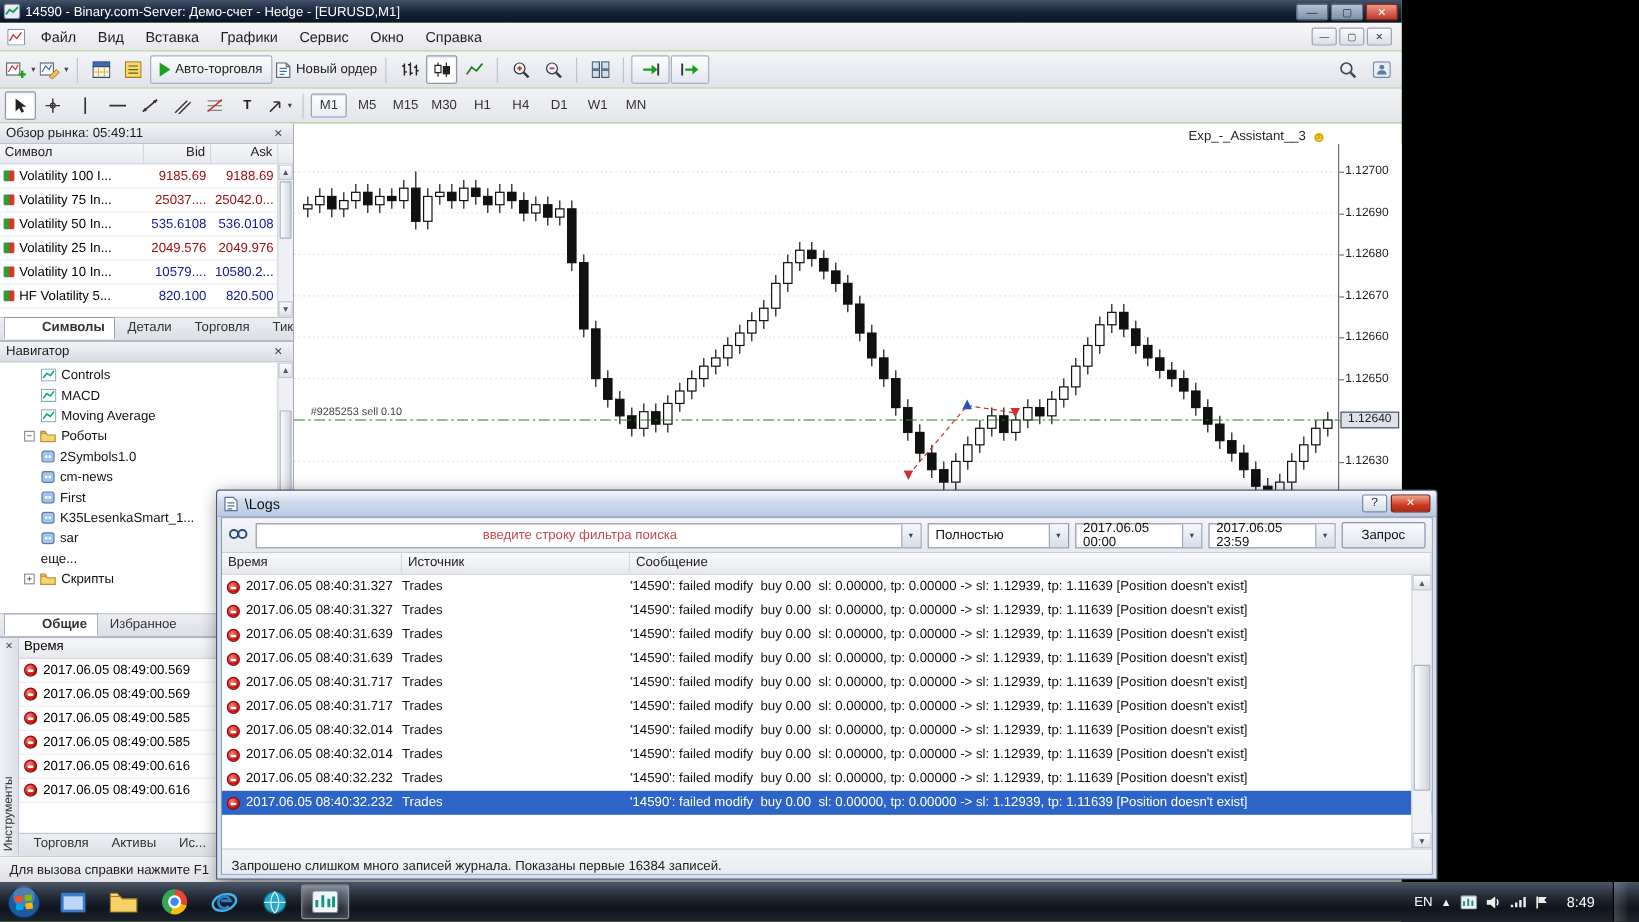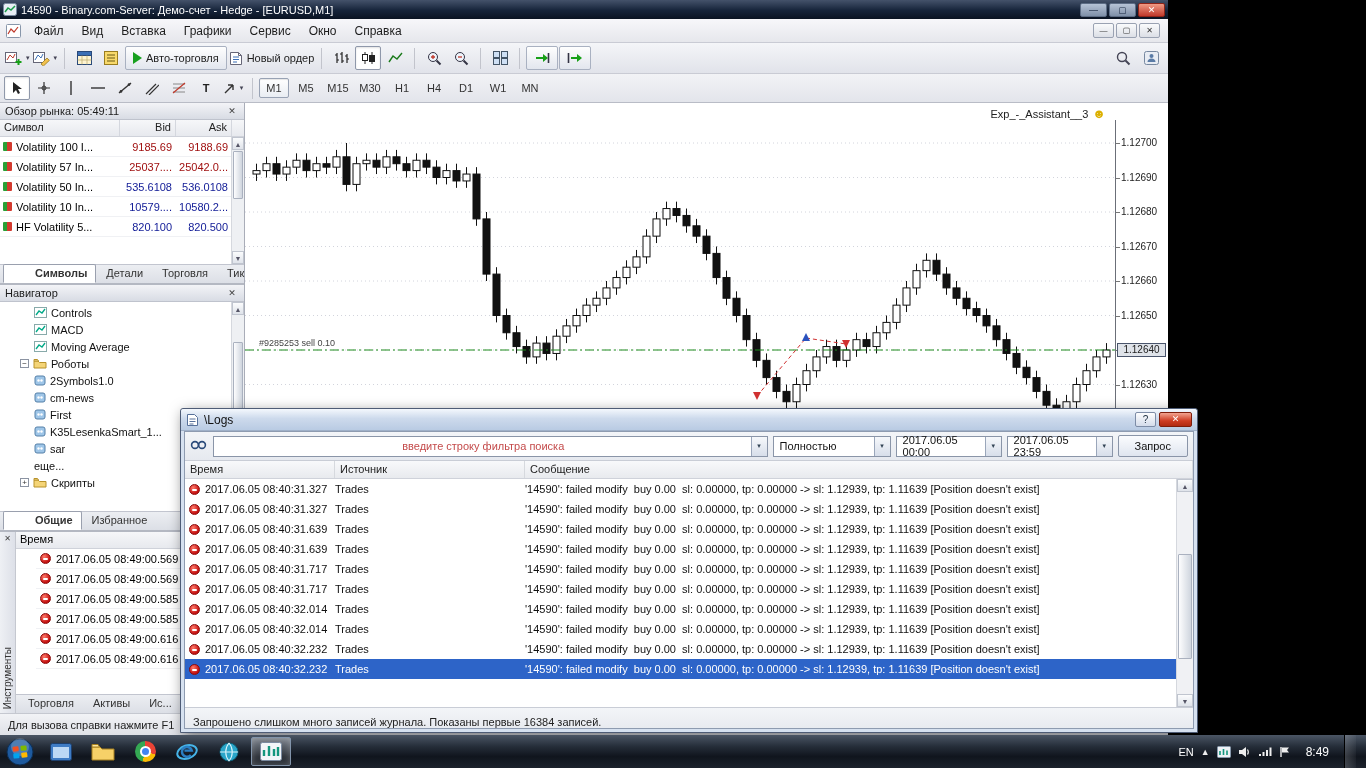--- a/index.html
+++ b/index.html
@@ -80,21 +80,21 @@
   
   #journal{flex:1;display:flex;min-height:0;}
   .vstrip{width:16px;background:linear-gradient(90deg,#eef0f4,#dde0e8);border-right:1px solid #c5c8d0;
     display:flex;flex-direction:column;align-items:center;padding:2px 0 4px;flex:none;}
   .vstrip .x{font-size:8px;color:#444;}
   .vlabel{writing-mode:vertical-rl;transform:rotate(180deg);font-size:10px;color:#333;margin-top:auto;}
   #journal-main{flex:1;display:flex;flex-direction:column;min-width:0;}
   #journal-header{height:17px;font-size:11px;background:linear-gradient(#f6f7f9,#e7e9ee);border-bottom:1px solid #cfd2da;
     display:flex;flex:none;}
   #journal-header span{width:185px;padding:1px 4px;border-right:1px solid #d4d7de;}
-  #journal-rows{flex:1;overflow:hidden;margin-left:20px;}
+  #journal-rows{flex:1;overflow:hidden;}
   .j-row{height:20px;display:flex;align-items:center;gap:5px;font-size:11px;padding-left:4px;border-bottom:1px solid #f0f1f4;}
 
   .err-icon{width:11px;height:11px;border-radius:50%;flex:none;position:relative;
     background:radial-gradient(circle at 35% 30%,#ff7a6a,#c30f0f 70%);border:1px solid #8d0a0a;}
   .err-icon::after{content:"";position:absolute;left:2px;right:2px;top:4px;height:2px;background:#fff;border-radius:1px;}
 
   
   #chart{flex:1;position:relative;background:#fff;min-width:0;}
   #chart-header{height:17px;display:flex;align-items:center;font-size:11px;gap:5px;padding:0 4px;
     background:linear-gradient(#f7f8fa,#ebedf1);border-bottom:1px solid #d4d7dd;color:#111;}
@@ -406,32 +406,40 @@
               <span class="mw-sym">
                 <span class="sym-icon"></span>
                 <span>Volatility 100 I...</span>
               </span>
               <span class="mw-bid px-red">9185.69</span>
               <span class="mw-ask px-red">9188.69</span>
             </div>
             <div class="mw-row">
               <span class="mw-sym">
                 <span class="sym-icon"></span>
-                <span>Volatility 57 In...</span>
+                <span>Volatility 75 In...</span>
               </span>
               <span class="mw-bid px-red">25037....</span>
               <span class="mw-ask px-red">25042.0...</span>
             </div>
             <div class="mw-row">
               <span class="mw-sym">
                 <span class="sym-icon"></span>
                 <span>Volatility 50 In...</span>
               </span>
               <span class="mw-bid px-blue">535.6108</span>
               <span class="mw-ask px-blue">536.0108</span>
+            </div>
+            <div class="mw-row">
+              <span class="mw-sym">
+                <span class="sym-icon"></span>
+                <span>Volatility 25 In...</span>
+              </span>
+              <span class="mw-bid px-red">2049.576</span>
+              <span class="mw-ask px-red">2049.976</span>
             </div>
             <div class="mw-row">
               <span class="mw-sym">
                 <span class="sym-icon"></span>
                 <span>Volatility 10 In...</span>
               </span>
               <span class="mw-bid px-blue">10579....</span>
               <span class="mw-ask px-blue">10580.2...</span>
             </div>
             <div class="mw-row">

